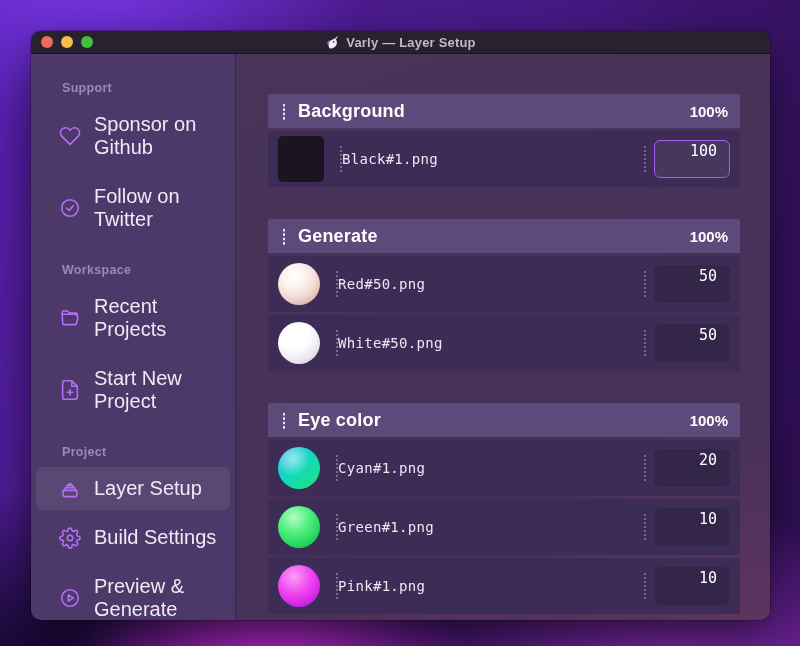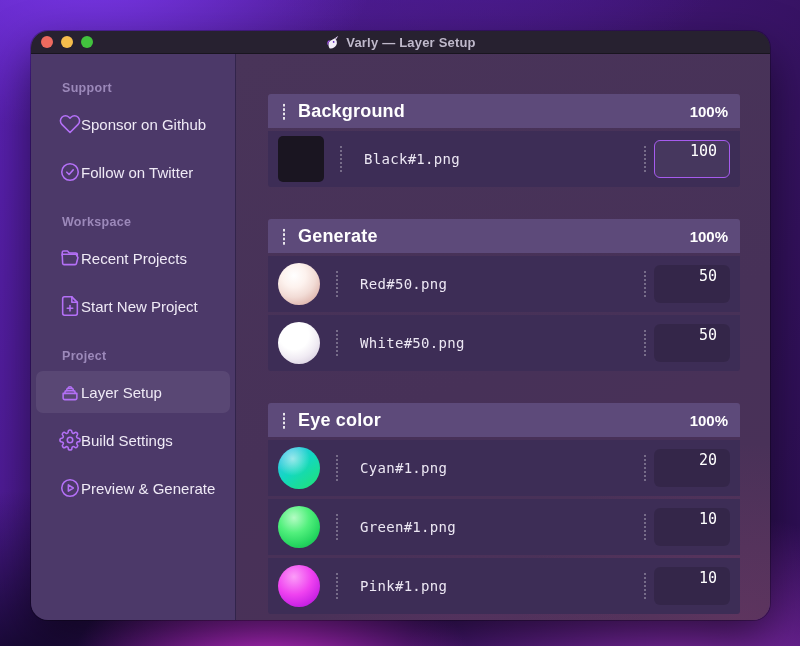--- a/index.html
+++ b/index.html
@@ -9,21 +9,21 @@
     background:
       radial-gradient(42% 30% at 34% 104%, rgba(224,48,230,.95) 0%, rgba(224,48,230,0) 60%),
       radial-gradient(55% 45% at 85% 108%, rgba(160,51,201,.95) 0%, rgba(160,51,201,0) 65%),
       radial-gradient(45% 40% at 2% 104%, rgba(16,6,40,.98) 0%, rgba(16,6,40,0) 70%),
       radial-gradient(50% 38% at 12% -6%, rgba(124,58,237,.9) 0%, rgba(124,58,237,0) 70%),
       radial-gradient(45% 35% at 60% -10%, rgba(76,29,149,.9) 0%, rgba(76,29,149,0) 70%),
       linear-gradient(118deg,#5b21b6 0%,#46187f 40%,#351260 75%,#2c0e52 100%);
   }
   .window{
     position:absolute;left:31px;top:31px;width:739px;height:589px;
-    border-radius:17px;overflow:hidden;
+    border-radius:10px;overflow:hidden;
     box-shadow:0 22px 48px rgba(0,0,0,.55), 0 0 0 1px rgba(0,0,0,.25);
     display:flex;flex-direction:column;
   }
   
   .titlebar{
     height:22px;flex:0 0 22px;background:#272130;position:relative;
     display:flex;align-items:center;justify-content:center;
     border-bottom:1px solid rgba(0,0,0,.35);
   }
   .traffic{position:absolute;left:10px;top:0;height:22px;display:flex;align-items:center;gap:8px;}
@@ -40,23 +40,23 @@
     border-right:1px solid rgba(20,10,40,.45);
     padding-top:27px;box-sizing:border-box;
   }
   .sec-label{
     font-size:12.5px;font-weight:700;color:#9c89ba;letter-spacing:.3px;
     padding:0 0 2px 31px;margin-top:0;
   }
   .sec{margin-bottom:10px;}
   .sec + .sec{margin-top:22px;}
   .side-item{
-    display:flex;align-items:center;
+    display:flex;align-items:center;gap:13px;
     margin:0 5px;padding:10px 0 10px 23px;border-radius:7px;
-    color:#efeaf6;font-size:15px;cursor:pointer;
+    color:#efeaf6;font-size:20px;cursor:pointer;
   }
   .side-item.selected{background:rgba(255,255,255,.075);}
   .side-item .icn{width:22px;height:22px;flex:0 0 22px;display:flex;align-items:center;justify-content:center;}
   .icn svg{width:22px;height:22px;stroke:#b470f7;fill:none;stroke-width:1.7;stroke-linecap:round;stroke-linejoin:round;}
   .sec .side-item{margin-top:6px;}
   
   .main{
     flex:1;min-width:0;box-sizing:border-box;
     background:
       radial-gradient(60% 45% at 95% 100%, rgba(190,70,130,.16) 0%, rgba(190,70,130,0) 70%),
@@ -88,21 +88,21 @@
   .thumb-red{background:radial-gradient(circle at 38% 30%, #ffffff 0%, #fdf2ee 30%, #f2dcd6 55%, #dfb6ae 80%, #c2908f 100%);}
   .thumb-white{background:radial-gradient(circle at 38% 30%, #ffffff 0%, #ffffff 38%, #f0ebf3 62%, #d9d0e0 84%, #c0b4cc 100%);}
   .thumb-cyan{background:radial-gradient(circle at 35% 28%, rgba(255,255,255,.55) 0%, rgba(255,255,255,0) 42%),linear-gradient(142deg,#37bdf2 0%,#13d8c0 48%,#21e371 100%);}
   .thumb-green{background:radial-gradient(circle at 38% 28%, #b4fcc4 0%, #52f07d 38%, #24d55f 70%, #13aa4b 100%);}
   .thumb-pink{background:radial-gradient(circle at 38% 28%, #fc9df8 0%, #ef42f0 45%, #c922e4 75%, #a315d0 100%);}
   .vdots{
     width:0;height:26px;border-left:2px dotted rgba(255,255,255,.30);
     flex:0 0 auto;
   }
   .fname{
-    flex:1;margin-left:22px;
+    flex:1;
     font-family:"DejaVu Sans Mono",monospace;font-size:14px;color:#ece7f3;letter-spacing:.3px;
   }
   .layer-row .vdots.right{margin-right:8px;}
   .val-input{
     width:76px;height:38px;flex:0 0 76px;box-sizing:border-box;
     background:rgba(0,0,0,.14);border:1.5px solid transparent;border-radius:6px;
     color:#ffffff;font-family:"DejaVu Sans Mono",monospace;font-size:15px;
     text-align:right;padding:0 12px 17px 6px;outline:none;
   }
   .val-input.focused{border-color:#a65bee;background:rgba(255,255,255,.05);}

